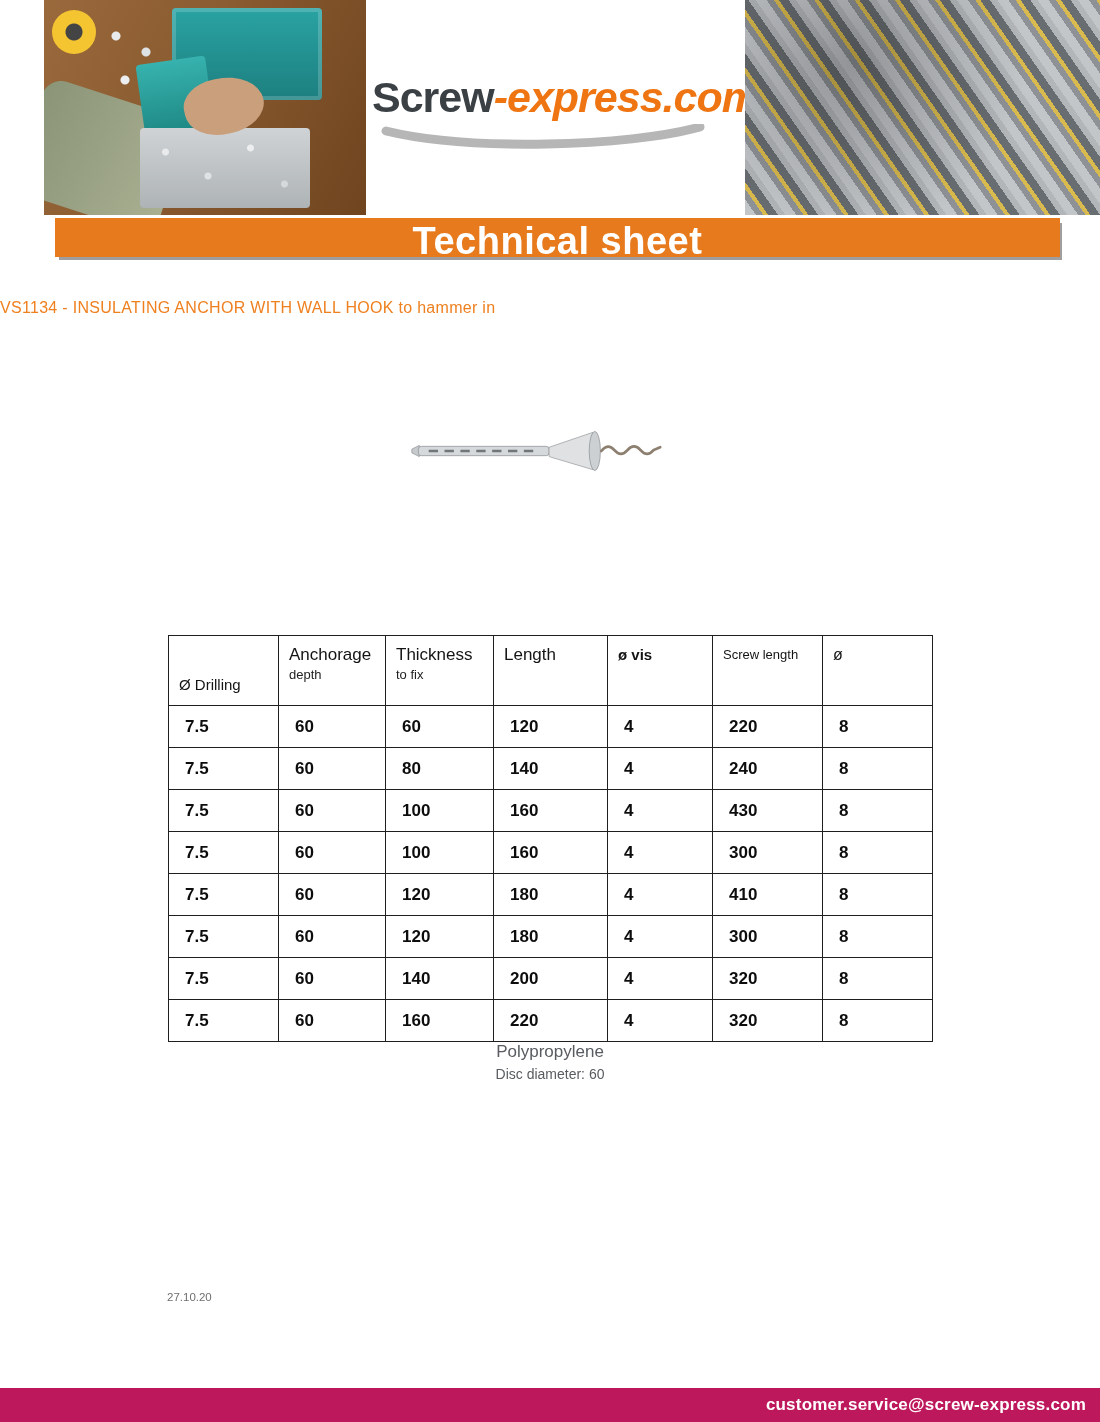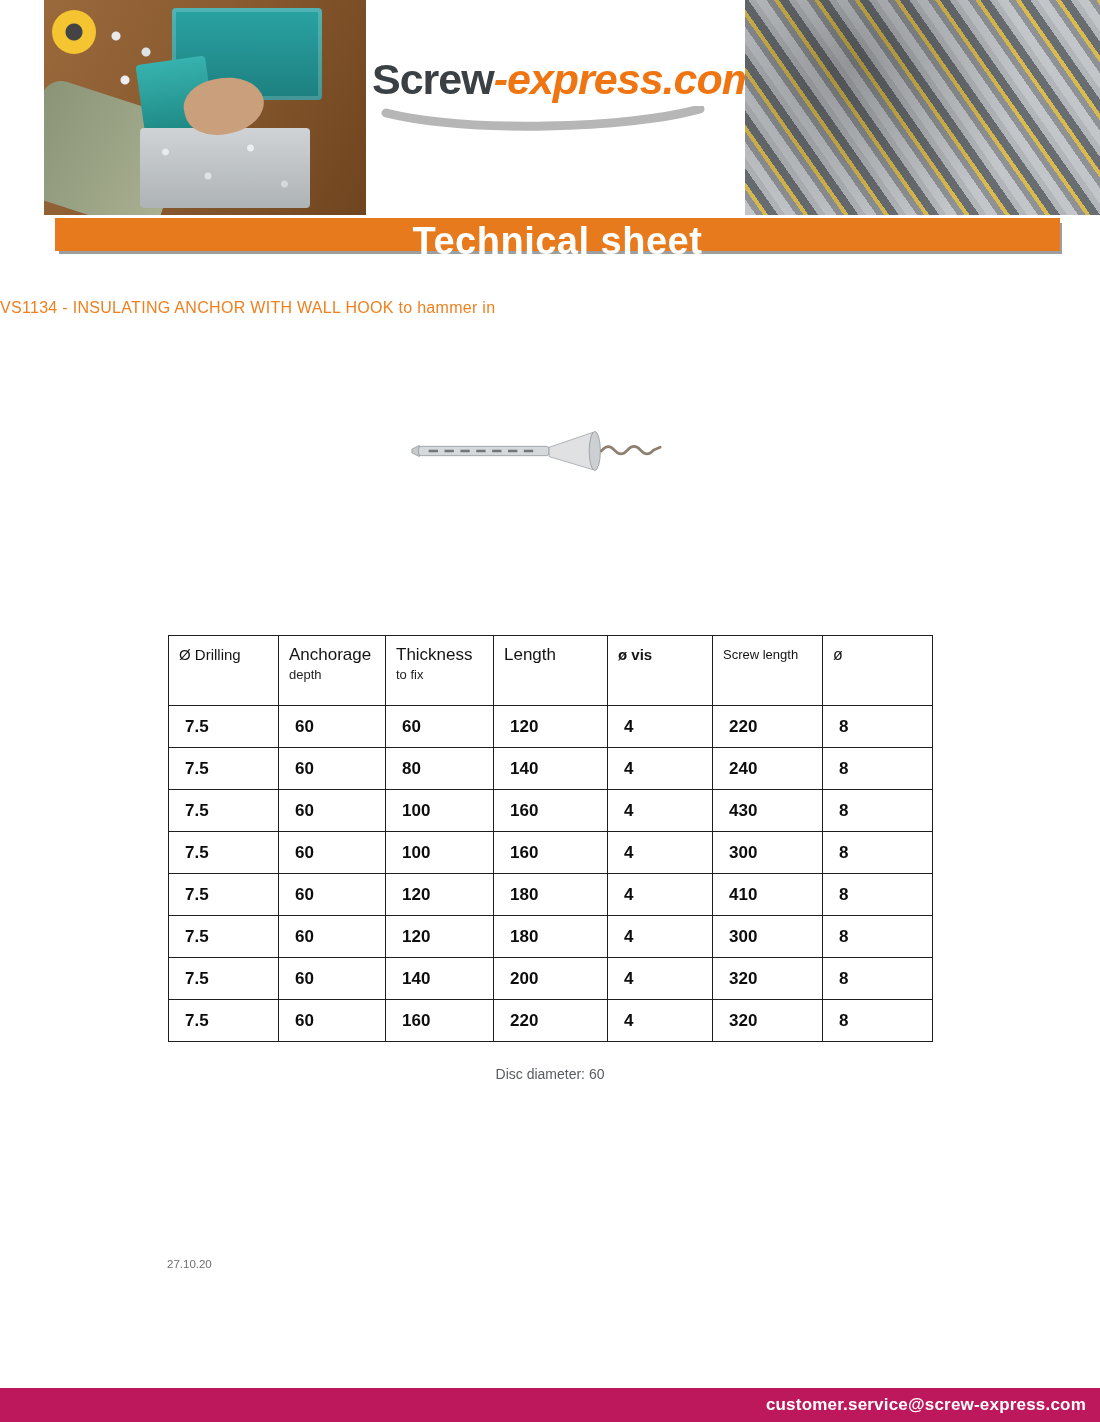--- a/index.html
+++ b/index.html
@@ -28,29 +28,29 @@
       linear-gradient(#cfd3d6,#aeb3b6);
     border-radius:4px;}
   .pl-arm{top:96px;left:-18px;width:150px;height:120px;background:linear-gradient(100deg,#8a9477,#aab092);border-radius:20px;transform:rotate(18deg);}
   .pl-hand{top:78px;left:140px;width:80px;height:56px;background:#caa07c;border-radius:45% 55% 50% 50%;transform:rotate(-12deg);}
   .pl-tape{top:10px;left:8px;width:44px;height:44px;background:radial-gradient(circle at 50% 50%, #444 0 8px, #f4c431 9px 22px);border-radius:50%;}
   .pl-screw-scatter{top:20px;left:60px;width:60px;height:80px;background:
       radial-gradient(circle at 20% 20%, #e8eaec 0 4px, transparent 5px),
       radial-gradient(circle at 70% 40%, #dfe2e4 0 4px, transparent 5px),
       radial-gradient(circle at 35% 75%, #eceef0 0 4px, transparent 5px);}
 
-  .logo{position:absolute;left:372px;top:55px;width:370px;text-align:center;}
+  .logo{position:absolute;left:372px;top:73px;width:370px;text-align:center;}
   .logo-text{font-size:43px;font-weight:bold;white-space:nowrap;letter-spacing:-1px;}
   .logo-dark{color:#3b4045;}
   .logo-orange{color:#ef7512;font-style:italic;}
   .swoosh{display:block;margin-top:2px;margin-left:6px;}
 
   
   .banner{
-    position:absolute;left:55px;top:218px;width:1005px;height:33px;
+    position:absolute;left:55px;top:218px;width:1005px;height:39px;
     background:#e87a1e;color:#ffffff;text-align:center;line-height:46px;
     font-size:38px;font-weight:bold;letter-spacing:0.5px;
     box-shadow:3px 4px 0 -1px #9e9e9e;
   }
 
   
   .product-title{
     position:absolute;left:0;top:299px;width:1100px;text-align:left;
     color:#ef8020;font-size:16px;letter-spacing:0.3px;font-weight:500;
   }
@@ -70,34 +70,34 @@
   table.spec col:nth-child(4){width:114px;}
   table.spec col:nth-child(5){width:105px;}
   table.spec col:nth-child(6){width:110px;}
   table.spec col:nth-child(7){width:110px;}
   table.spec th{
     height:60px;vertical-align:top;text-align:left;
     padding:9px 4px 0 10px;font-weight:400;color:#141414;
   }
   .th-main{font-size:17px;line-height:20px;}
   .th-sub{font-size:13px;color:#222;margin-top:2px;}
-  table.spec th:nth-child(1) .th-main{font-size:15px;}
+  table.spec th:nth-child(1) .th-main{font-size:15px;margin-top:30px;}
   table.spec th:nth-child(5) .th-main{font-size:15px;font-weight:700;}
   table.spec th:nth-child(6) .th-main{font-size:13px;}
   table.spec th:nth-child(7) .th-main{font-size:16px;}
   table.spec td{
     height:39px;padding-left:16px;font-size:17px;font-weight:bold;color:#0d0d0d;
   }
 
   
   .material-note{position:absolute;left:0;top:1042px;width:1100px;text-align:center;color:#585c60;font-size:17px;}
   .disc-note{position:absolute;left:0;top:1066px;width:1100px;text-align:center;color:#585c60;font-size:14px;}
 
   
-  .date-stamp{position:absolute;left:167px;top:1258px;font-size:11.5px;color:#6f6f6f;}
+  .date-stamp{position:absolute;left:167px;top:1291px;font-size:11.5px;color:#6f6f6f;}
   .footer{
     position:absolute;left:0;bottom:0;width:1100px;height:34px;background:#be185d;
     color:#ffffff;font-weight:bold;font-size:17px;line-height:34px;text-align:right;
     box-sizing:border-box;padding-right:14px;letter-spacing:0.2px;
   }
 </style>
 </head>
 <body>
 
 <div class="page">
@@ -246,20 +246,21 @@
           <td>60</td>
           <td>160</td>
           <td>220</td>
           <td>4</td>
           <td>320</td>
           <td>8</td>
         </tr>
       </tbody>
   </table>
 
+  <div class="material-note">Polypropylene</div>
   <div class="disc-note">Disc diameter: 60</div>
 
   <div class="date-stamp">27.10.20</div>
   <div class="footer">
     <span>customer.service@screw-express.com</span>
   </div>
 
 </div>
 
 </body></html>

